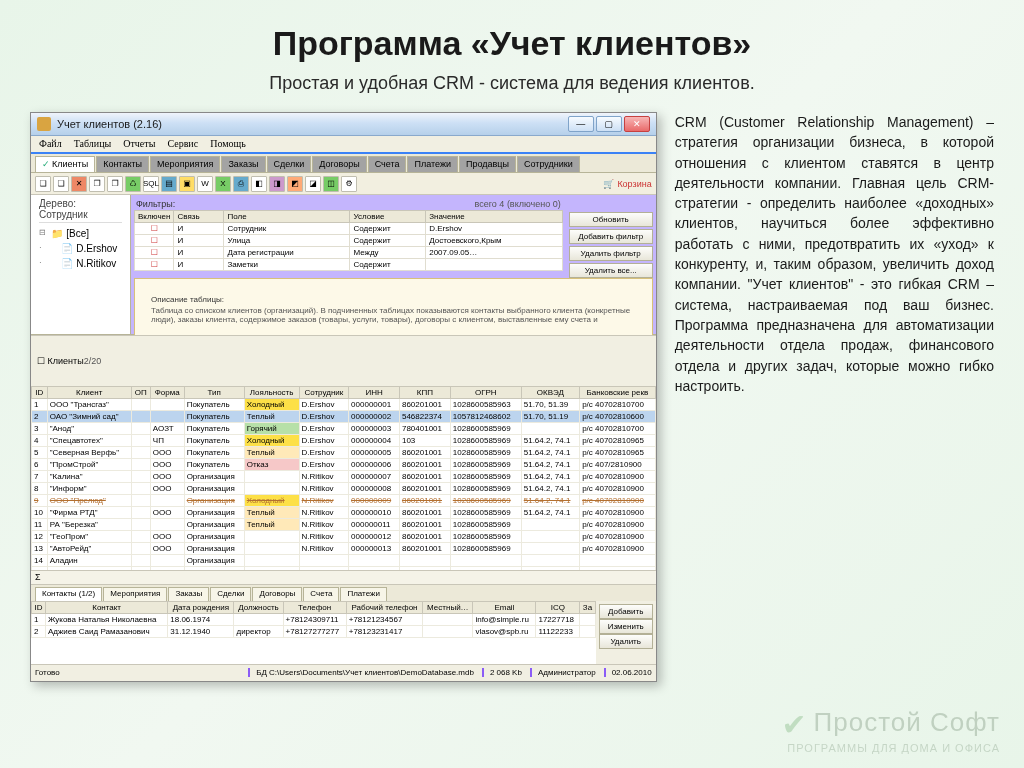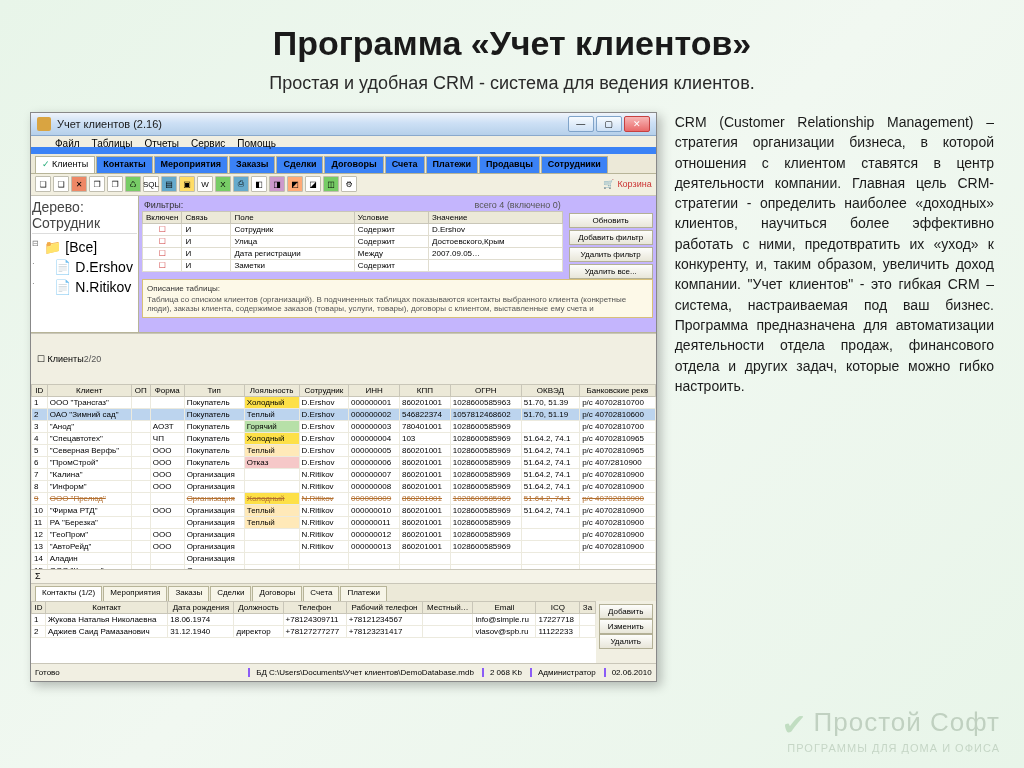--- a/index.html
+++ b/index.html
@@ -26,49 +26,49 @@
   height: 24px;
   background: linear-gradient(#f0f4fb, #cde0f5 45%, #b6d0ea);
   border-bottom: 1px solid #8aa9cc;
   display: flex; align-items: center; padding: 0 6px;
 }
 .titlebar .ticon { width: 14px; height: 14px; background: #d9a441; margin-right: 6px; border-radius: 2px; }
 .titlebar .ttext { flex: 1; color: #1a1a1a; font-size: 11px; }
 .winbtns { display: flex; gap: 2px; }
 .winbtn { width: 26px; height: 16px; background: linear-gradient(#f7fbff,#cde0f5); border: 1px solid #7fa3c9; border-radius: 2px; display:flex; align-items:center; justify-content:center; font-size:9px; }
 .winbtn.close { background: linear-gradient(#f7b6b6,#e96a6a); border-color:#c64040; color:#fff; }
-.menubar { height: 18px; background: #f1efe2; display: flex; gap: 12px; padding: 2px 24px 0; border-bottom: 7px solid #3b82f6; font-size: 10px; }
+.menubar { height: 18px; background: #f1efe2; display: flex; gap: 12px; padding: 2px 8px 0; border-bottom: 2px solid #3b82f6; font-size: 10px; font-family: Liberation Serif, serif; }
 .menubar span { cursor: default; }
 .tabbar { height: 20px; background: #ece9d8; display: flex; gap: 0; padding: 2px 4px 0; border-bottom: 1px solid #b7b498; font-size: 9px; }
-.tab { padding: 2px 6px; background: #3b82f6; border: 1px solid #b7b498; border-bottom: none; margin-right: 1px; font-weight: bold; }
+.tab { padding: 2px 6px; background: #a3a3a3; border: 1px solid #b7b498; border-bottom: none; margin-right: 1px; }
 .tab.active { background: #fff; font-weight: normal; }
 .tab.active::before { content: "✓ "; color: #2a7; }
 .toolbar { height: 22px; background: #f2efe0; border-bottom: 1px solid #c9c6b8; display: flex; align-items: center; padding: 0 4px; gap: 2px; }
 .tbtn { width: 16px; height: 16px; border: 1px solid #c0beb0; background: #fff; display:flex; align-items:center; justify-content:center; font-size:8px; border-radius:1px; }
 .tbtn.red { background:#e86; } .tbtn.grn { background:#7c6; } .tbtn.blu { background:#6ac; } .tbtn.yel { background:#fd6; }
 .tbtn.pur { background:#c9c; } .tbtn.org { background:#fa7; }
 .toolbar .spacer { flex:1; }
 .toolbar .cart { display:flex; align-items:center; gap:3px; color:#c33; font-size:9px; }
 .mid { display: flex; height: 140px; border-bottom: 1px solid #b7b498; }
-.treepane { width: 108px; background: #fff; border-right: 1px solid #b7b498; padding: 3px 1px; font-size: 14px; }
+.treepane { width: 100px; background: #fff; border-right: 1px solid #b7b498; padding: 3px 8px; font-size: 10px; }
 .treepane .hdr { color:#444; border-bottom:1px solid #ddd; padding-bottom:2px; margin-bottom:3px; }
 .treenode { padding: 2px 0 2px 12px; position: relative; }
 .treenode::before { content:"⊟"; position:absolute; left:0; color:#777; font-size:8px; }
 .treenode.leaf::before { content:"·"; }
 .filterpane { flex: 1; background: #c4b5fd; padding: 3px; }
 .filter-head { display:flex; gap:10px; font-size:9px; color:#333; padding:1px 2px; }
 .filter-head .info { flex:1; text-align:right; color:#555; }
 .filter-table { width: calc(100% - 90px); float:left; }
 .filter-table table { width:100%; border-collapse:collapse; font-size:8px; background:#fff; }
 .filter-table th { background:#ece9d8; border:1px solid #c9c6b8; padding:1px 3px; font-weight:normal; text-align:left; }
 .filter-table td { border:1px solid #e0ddd0; padding:1px 3px; }
 .filter-table td.icon { width:14px; text-align:center; color:#c33; }
 .filter-btns { float:right; width:84px; display:flex; flex-direction:column; gap:2px; padding-top:2px; }
 .fbtn { font-size:8px; padding:2px 3px; background:linear-gradient(#fdfdfb,#e8e6d9); border:1px solid #b3b096; text-align:center; }
-.table-desc-box { clear:both; margin-top:0; border:1px solid #d7c07a; background:#fdf9e8; padding:4px; font-size:8px; color:#555; }
+.table-desc-box { clear:both; margin-top:0; border:1px solid #d7c07a; background:#fdf9e8; padding:16px; font-size:8px; color:#555; }
 .table-desc-box .dh { color:#333; margin-bottom:2px; }
 .clients-hdr { display:flex; align-items:center; padding:20px 6px; background:#f1efe2; border-top:1px solid #c9c6b8; font-size:9px; }
 .clients-hdr .sub { color:#c07030; margin-left:12px; flex:1; }
 .clients-hdr .cnt { color:#555; }
 .grid-wrap { height: 190px; overflow:hidden; background:#fff; }
 .grid { width:100%; border-collapse:collapse; font-size:8px; }
 .grid th { background:#ece9d8; border:1px solid #c9c6b8; padding:1px 2px; font-weight:normal; white-space:nowrap; }
 .grid td { border:1px solid #eceade; padding:1px 2px; white-space:nowrap; }
 .grid tr.sel td { background:#bcd4ee; }
 .grid tr.strike td { color:#b37030; text-decoration:line-through; }

